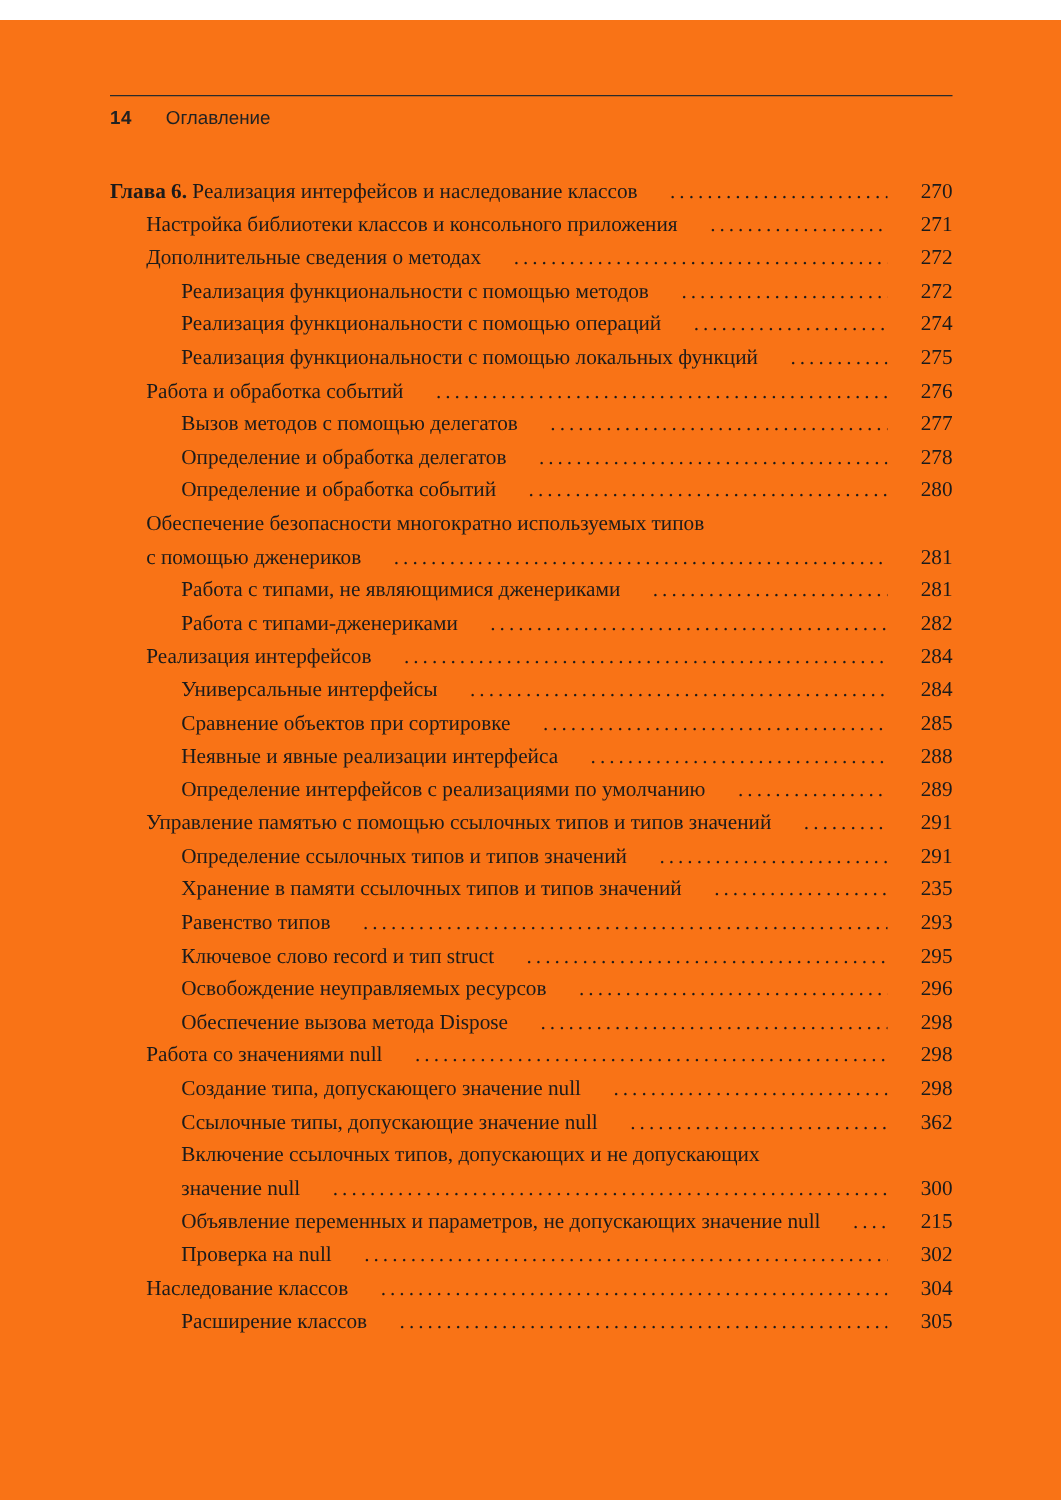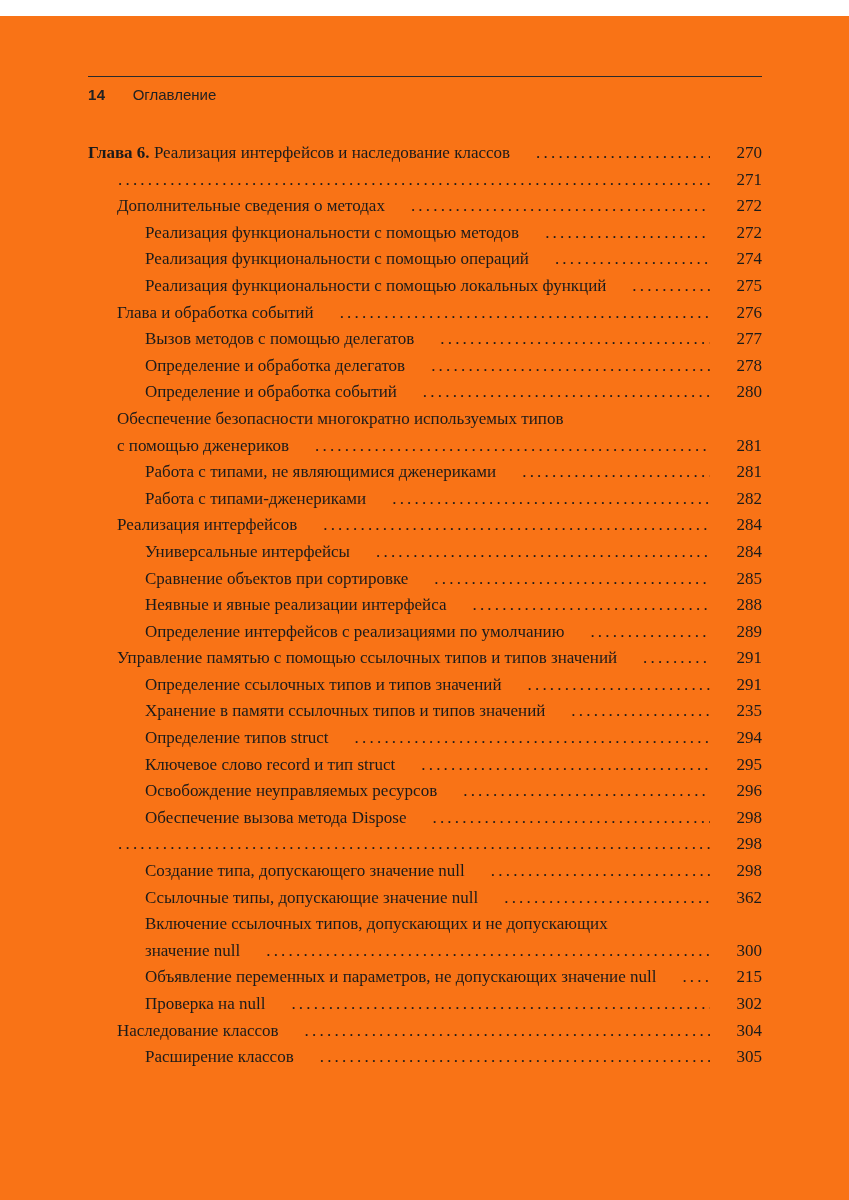--- a/index.html
+++ b/index.html
@@ -81,20 +81,21 @@
     <div class="toc" id="toc">
         <div class="entry lvl0">
           <div class="row">
             <span class="t"><b class="pfx">Глава 6.</b> Реализация интерфейсов и наследование классов</span>
             <span class="dots"></span>
             <span class="pg">270</span>
           </div>
         </div>
         <div class="entry lvl1">
           <div class="row">
+            <span class="t">Настройка библиотеки классов и консольного приложения</span>
             <span class="dots"></span>
             <span class="pg">271</span>
           </div>
         </div>
         <div class="entry lvl1">
           <div class="row">
             <span class="t">Дополнительные сведения о методах</span>
             <span class="dots"></span>
             <span class="pg">272</span>
           </div>
@@ -115,21 +116,21 @@
         </div>
         <div class="entry lvl2">
           <div class="row">
             <span class="t">Реализация функциональности с помощью локальных функций</span>
             <span class="dots"></span>
             <span class="pg">275</span>
           </div>
         </div>
         <div class="entry lvl1">
           <div class="row">
-            <span class="t">Глава и обработка событий</span>
+            <span class="t">Работа и обработка событий</span>
             <span class="dots"></span>
             <span class="pg">276</span>
           </div>
         </div>
         <div class="entry lvl2">
           <div class="row">
             <span class="t">Вызов методов с помощью делегатов</span>
             <span class="dots"></span>
             <span class="pg">277</span>
           </div>
@@ -221,23 +222,23 @@
         </div>
         <div class="entry lvl2">
           <div class="row">
             <span class="t">Хранение в памяти ссылочных типов и типов значений </span>
             <span class="dots"></span>
             <span class="pg">235</span>
           </div>
         </div>
         <div class="entry lvl2">
           <div class="row">
-            <span class="t">Определение типов struct</span>
-            <span class="dots"></span>
-            <span class="pg">294</span>
+            <span class="t">Равенство типов</span>
+            <span class="dots"></span>
+            <span class="pg">293</span>
           </div>
         </div>
         <div class="entry lvl2">
           <div class="row">
             <span class="t">Ключевое слово record и тип struct</span>
             <span class="dots"></span>
             <span class="pg">295</span>
           </div>
         </div>
         <div class="entry lvl2">
@@ -249,20 +250,21 @@
         </div>
         <div class="entry lvl2">
           <div class="row">
             <span class="t">Обеспечение вызова метода Dispose</span>
             <span class="dots"></span>
             <span class="pg">298</span>
           </div>
         </div>
         <div class="entry lvl1">
           <div class="row">
+            <span class="t">Работа со значениями null</span>
             <span class="dots"></span>
             <span class="pg">298</span>
           </div>
         </div>
         <div class="entry lvl2">
           <div class="row">
             <span class="t">Создание типа, допускающего значение null</span>
             <span class="dots"></span>
             <span class="pg">298</span>
           </div>

